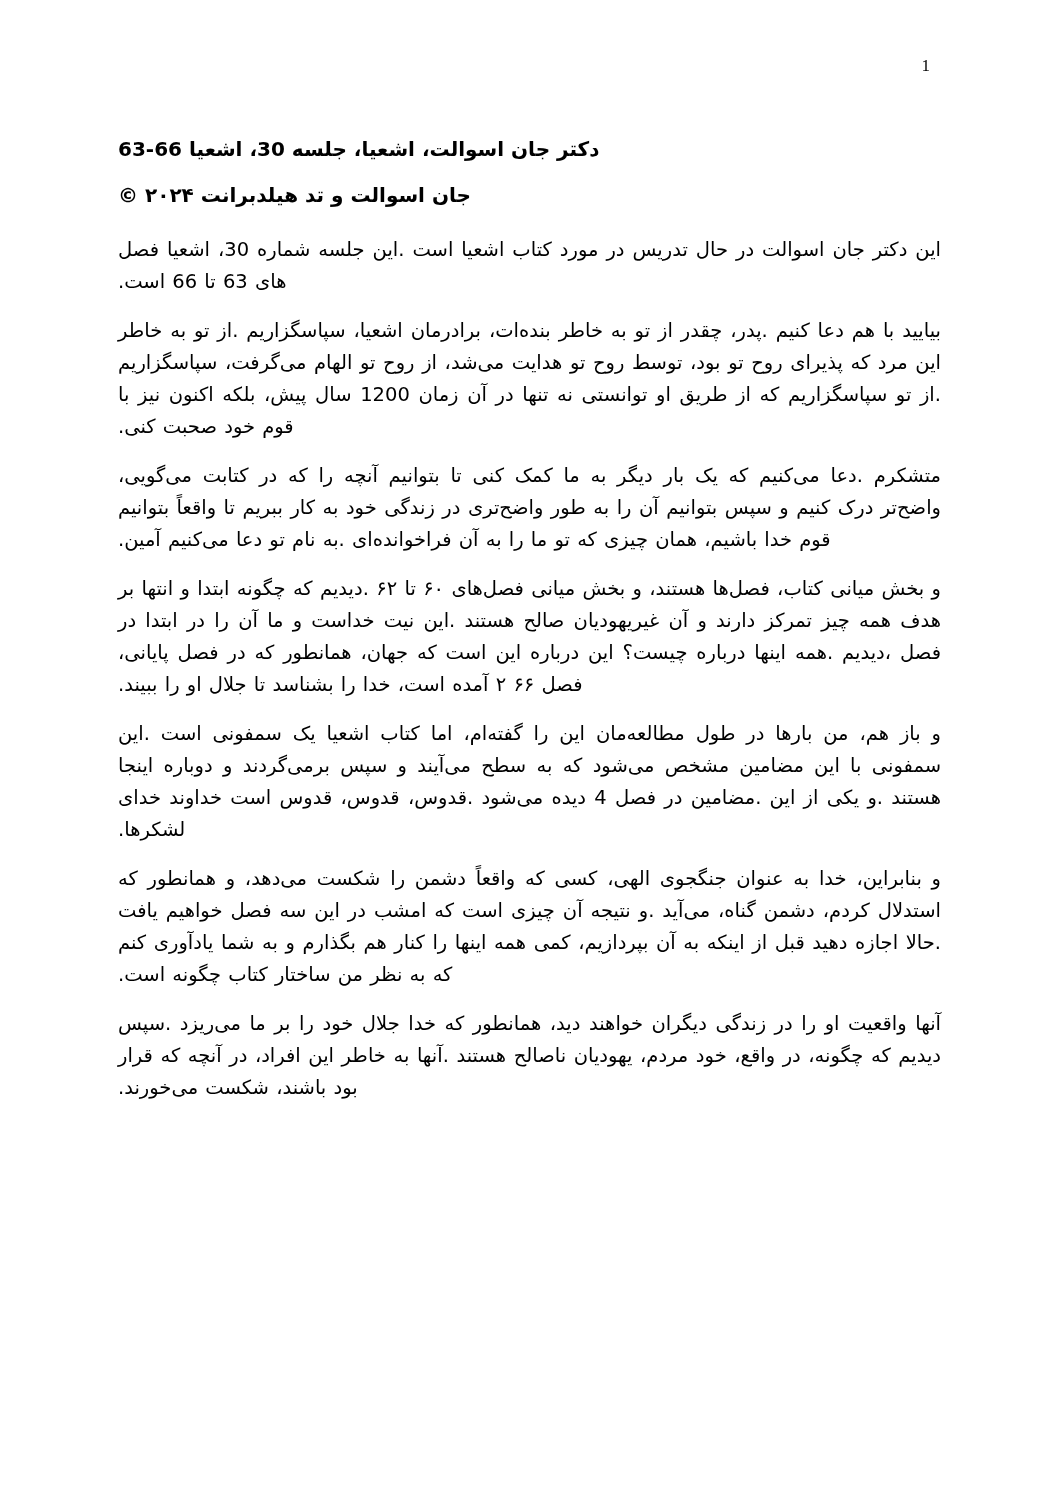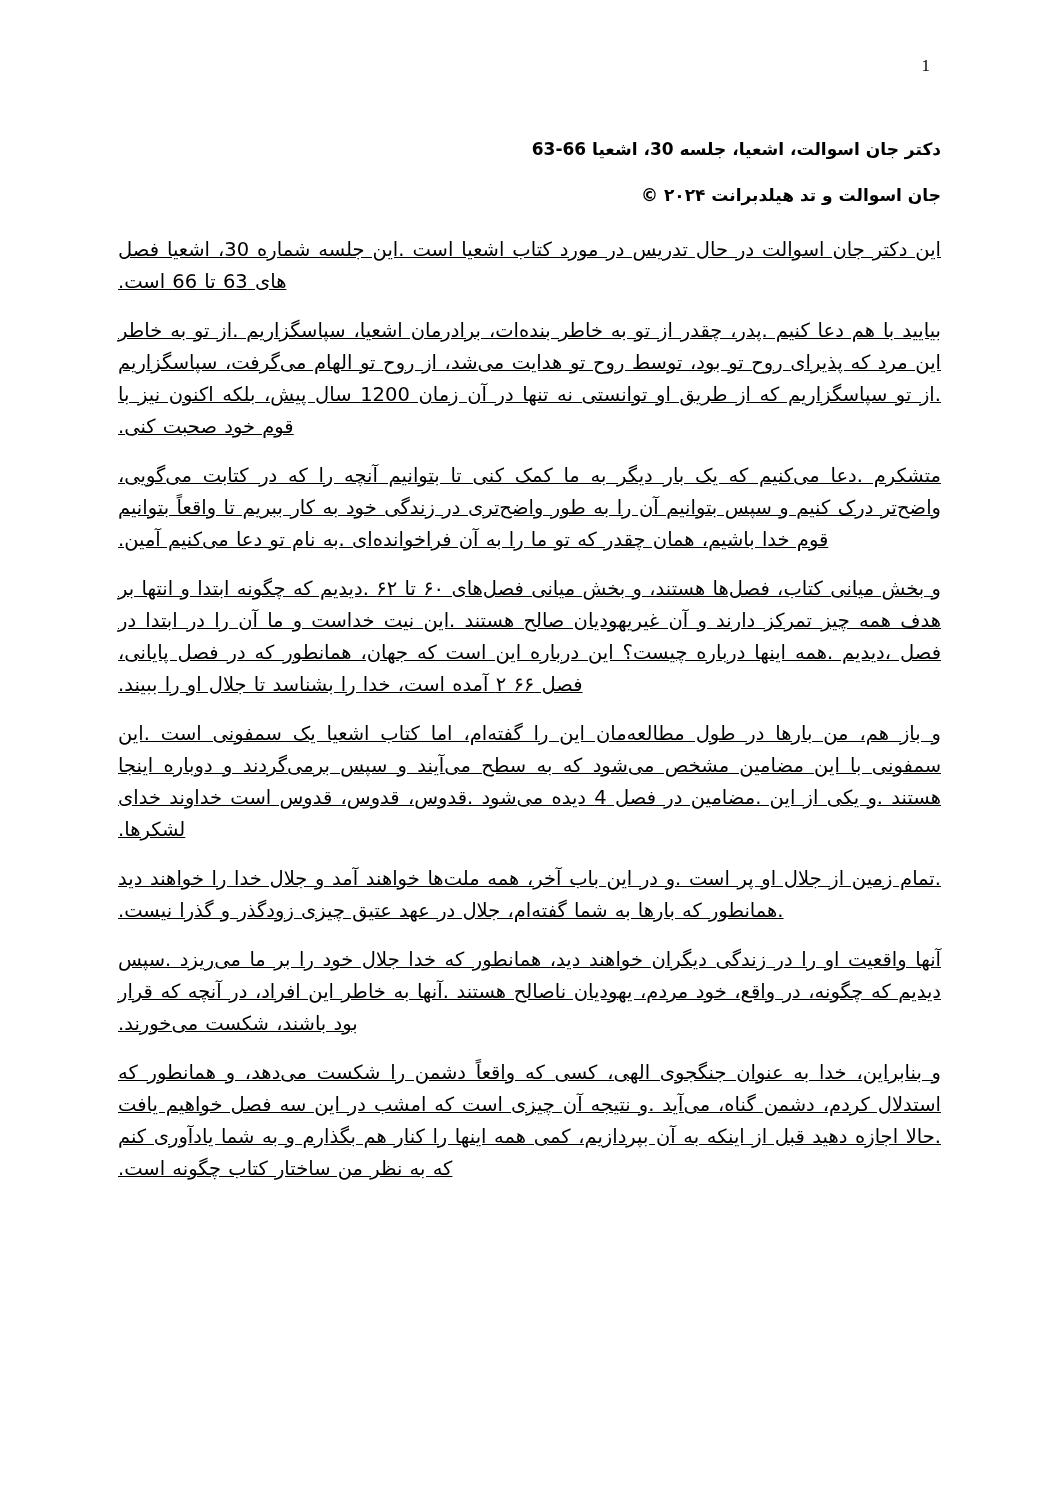--- a/index.html
+++ b/index.html
@@ -24,52 +24,50 @@
     color: #000000;
   }
   .doc {
     position: absolute;
     top: 126px;
     left: 118px;
     width: 823px;
   }
   .doc-title {
     direction: rtl;
-    text-align: right;
+    text-align: left;
     font-weight: bold;
-    font-size: 17px;
+    font-size: 20px;
     line-height: 46px;
     margin-bottom: 10px;
   }
   .doc-body .para {
     direction: rtl;
     unicode-bidi: plaintext;
     text-align: justify;
     text-align-last: left;
     font-size: 19.5px;
     line-height: 32px;
     margin: 16px 0 17px 0;
     word-spacing: 1px;
-    text-decoration: underline;
   }
 </style>
 </head>
 <body>
 
 <div class="page-number">1</div>
 
 <div class="doc">
   <div class="doc-title">
     <div>دکتر جان اسوالت، اشعیا، جلسه 30، اشعیا 66-63</div>
     <div>جان اسوالت و تد هیلدبرانت ۲۰۲۴ ©</div>
   </div>
 
   <div class="doc-body">
       <p class="para">این دکتر جان اسوالت در حال تدریس در مورد کتاب اشعیا است .این جلسه شماره 30، اشعیا فصل های 63 تا 66 است.</p>
       <p class="para">بیایید با هم دعا کنیم .پدر، چقدر از تو به خاطر بنده‌ات، برادرمان اشعیا، سپاسگزاریم .از تو به خاطر این مرد که پذیرای روح تو بود، توسط روح تو هدایت می‌شد، از روح تو الهام می‌گرفت، سپاسگزاریم .از تو سپاسگزاریم که از طریق او توانستی نه تنها در آن زمان 1200 سال پیش، بلکه اکنون نیز با قوم خود صحبت کنی.</p>
-      <p class="para">متشکرم .دعا می‌کنیم که یک بار دیگر به ما کمک کنی تا بتوانیم آنچه را که در کتابت می‌گویی، واضح‌تر درک کنیم و سپس بتوانیم آن را به طور واضح‌تری در زندگی خود به کار ببریم تا واقعاً بتوانیم قوم خدا باشیم، همان چقدر که تو ما را به آن فراخوانده‌ای .به نام تو دعا می‌کنیم آمین.</p>
+      <p class="para">متشکرم .دعا می‌کنیم که یک بار دیگر به ما کمک کنی تا بتوانیم آنچه را که در کتابت می‌گویی، واضح‌تر درک کنیم و سپس بتوانیم آن را به طور واضح‌تری در زندگی خود به کار ببریم تا واقعاً بتوانیم قوم خدا باشیم، همان چیزی که تو ما را به آن فراخوانده‌ای .به نام تو دعا می‌کنیم آمین.</p>
       <p class="para">و بخش میانی کتاب، فصل‌ها هستند، و بخش میانی فصل‌های ۶۰ تا ۶۲ .دیدیم که چگونه ابتدا و انتها بر هدف همه چیز تمرکز دارند و آن غیریهودیان صالح هستند .این نیت خداست و ما آن را در ابتدا در فصل ،دیدیم .همه اینها درباره چیست؟ این درباره این است که جهان، همانطور که در فصل پایانی، فصل ۶۶ ۲ آمده است، خدا را بشناسد تا جلال او را ببیند.</p>
       <p class="para">و باز هم، من بارها در طول مطالعه‌مان این را گفته‌ام، اما کتاب اشعیا یک سمفونی است .این سمفونی با این مضامین مشخص می‌شود که به سطح می‌آیند و سپس برمی‌گردند و دوباره اینجا هستند .و یکی از این .مضامین در فصل 4 دیده می‌شود .قدوس، قدوس، قدوس است خداوند خدای لشکرها.</p>
-      <p class="para">.تمام زمین از جلال او پر است .و در این باب آخر، همه ملت‌ها خواهند آمد و جلال خدا را خواهند دید .همانطور که بارها به شما گفته‌ام، جلال در عهد عتیق چیزی زودگذر و گذرا نیست.</p>
+      <p class="para">و بنابراین، خدا به عنوان جنگجوی الهی، کسی که واقعاً دشمن را شکست می‌دهد، و همانطور که استدلال کردم، دشمن گناه، می‌آید .و نتیجه آن چیزی است که امشب در این سه فصل خواهیم یافت .حالا اجازه دهید قبل از اینکه به آن بپردازیم، کمی همه اینها را کنار هم بگذارم و به شما یادآوری کنم که به نظر من ساختار کتاب چگونه است.</p>
       <p class="para">آنها واقعیت او را در زندگی دیگران خواهند دید، همانطور که خدا جلال خود را بر ما می‌ریزد .سپس دیدیم که چگونه، در واقع، خود مردم، یهودیان ناصالح هستند .آنها به خاطر این افراد، در آنچه که قرار بود باشند، شکست می‌خورند.</p>
-      <p class="para">و بنابراین، خدا به عنوان جنگجوی الهی، کسی که واقعاً دشمن را شکست می‌دهد، و همانطور که استدلال کردم، دشمن گناه، می‌آید .و نتیجه آن چیزی است که امشب در این سه فصل خواهیم یافت .حالا اجازه دهید قبل از اینکه به آن بپردازیم، کمی همه اینها را کنار هم بگذارم و به شما یادآوری کنم که به نظر من ساختار کتاب چگونه است.</p>
     </div>
 </div>
 
 </body></html>

